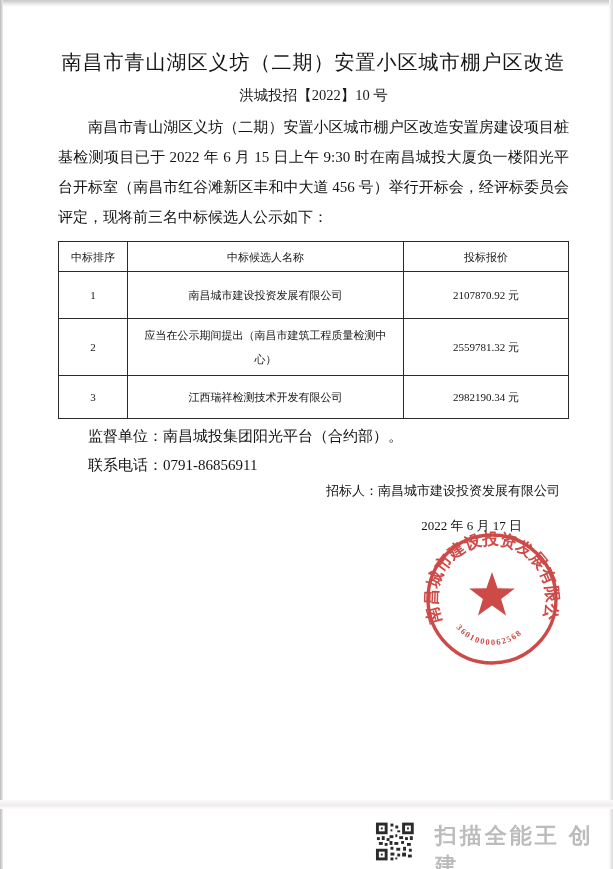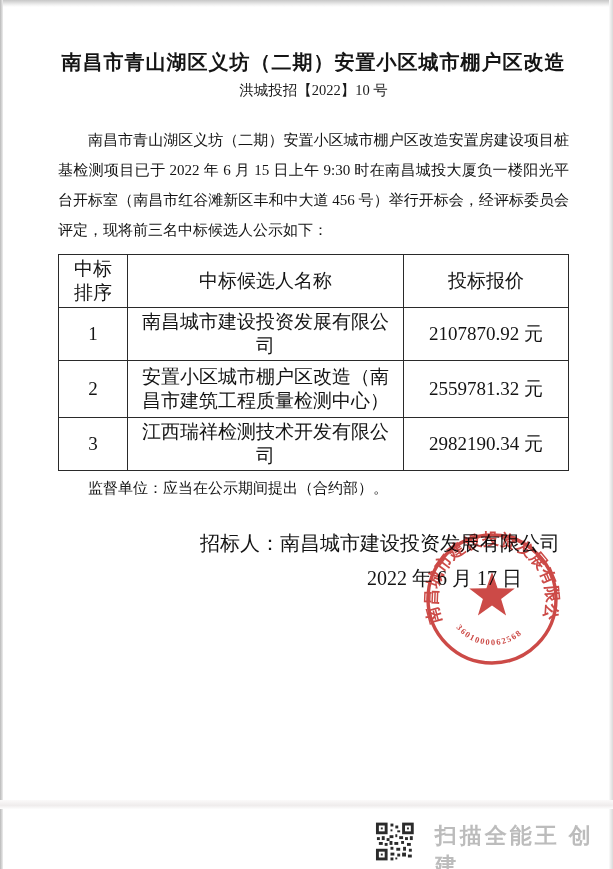--- a/index.html
+++ b/index.html
@@ -33,49 +33,50 @@
     background: linear-gradient(to bottom, #fbfafa, #efecec 60%, #fdfdfd);
   }
 
   .content {
     position: relative;
     padding: 44px 44px 0 58px;
   }
 
   .title {
     text-align: center;
-    font-weight: bold;
+    font-weight: normal;
     font-size: 20px;
     line-height: 37px;
     letter-spacing: 1px;
     color: #151515;
   }
 
   .doc-number {
     text-align: center;
     font-size: 14.5px;
+    margin-top: 5px;
     color: #1a1a1a;
   }
 
   .intro {
-    margin-top: 25px;
+    margin-top: 7px;
     font-size: 15px;
     line-height: 30px;
     text-align: justify;
     text-indent: 2em;
     color: #141414;
     font-family: Liberation Serif, serif;
   }
 
   table.bid-table {
     margin-top: 9px;
     border-collapse: collapse;
     width: 510px;
     table-layout: fixed;
-    font-size: 19px;
+    font-size: 11px;
     color: #141414;
   }
   .bid-table th, .bid-table td {
     border: 1.6px solid #2a2a2a;
     text-align: center;
     vertical-align: middle;
     padding: 2px 6px;
     line-height: 24px;
     font-weight: normal;
   }
@@ -96,21 +97,21 @@
     color: #141414;
   }
   .supervisor, .phone {
     font-size: 15px;
     line-height: 29px;
     text-indent: 2em;
     color: #141414;
   }
   .supervisor { margin-top: 3px; }
 
-  .sign-block { margin-top: 29px; font-size: 20px; color: #141414; }
+  .sign-block { font-size: 13px; color: #141414; }
   .signer { text-align: right; padding-right: 9px; line-height: 22px; }
   .sign-date { text-align: right; padding-right: 47px; margin-top: 13px; line-height: 22px; }
 
   
   .seal {
     position: absolute;
     left: 420px; top: 531px;
     width: 144px; height: 140px;
     opacity: 0.88;
     mix-blend-mode: multiply;
@@ -161,32 +162,33 @@
         <th>中标候选人名称</th>
         <th>投标报价</th>
       </tr>
       <tr class="r1">
         <td>1</td>
         <td>南昌城市建设投资发展有限公司</td>
         <td>2107870.92 元</td>
       </tr>
       <tr class="r2">
         <td>2</td>
-        <td>安置小区城市棚户区改造（南昌市建筑工程质量检测中心）</td>
+        <td>应当在公示期间提出（南昌市建筑工程质量检测中心）</td>
         <td>2559781.32 元</td>
       </tr>
       <tr class="r3">
         <td>3</td>
         <td>江西瑞祥检测技术开发有限公司</td>
         <td>2982190.34 元</td>
       </tr>
     </tbody>
       </table>
 
-    <p class="supervisor">监督单位：应当在公示期间提出（合约部）。</p>
+    <p class="supervisor">监督单位：南昌城投集团阳光平台（合约部）。</p>
+    <p class="phone">联系电话：0791-86856911</p>
 
     <div class="sign-block">
       <div class="signer">招标人：南昌城市建设投资发展有限公司</div>
       <div class="sign-date">2022 年 6 月 17 日</div>
     </div>
   </div>
 
   <svg class="seal" viewBox="0 0 144 140">
     <defs>
       <path id="seal-arc-top" d="M 22.4 92.2 A 55 55 0 1 1 121.6 92.2" fill="none"></path>

